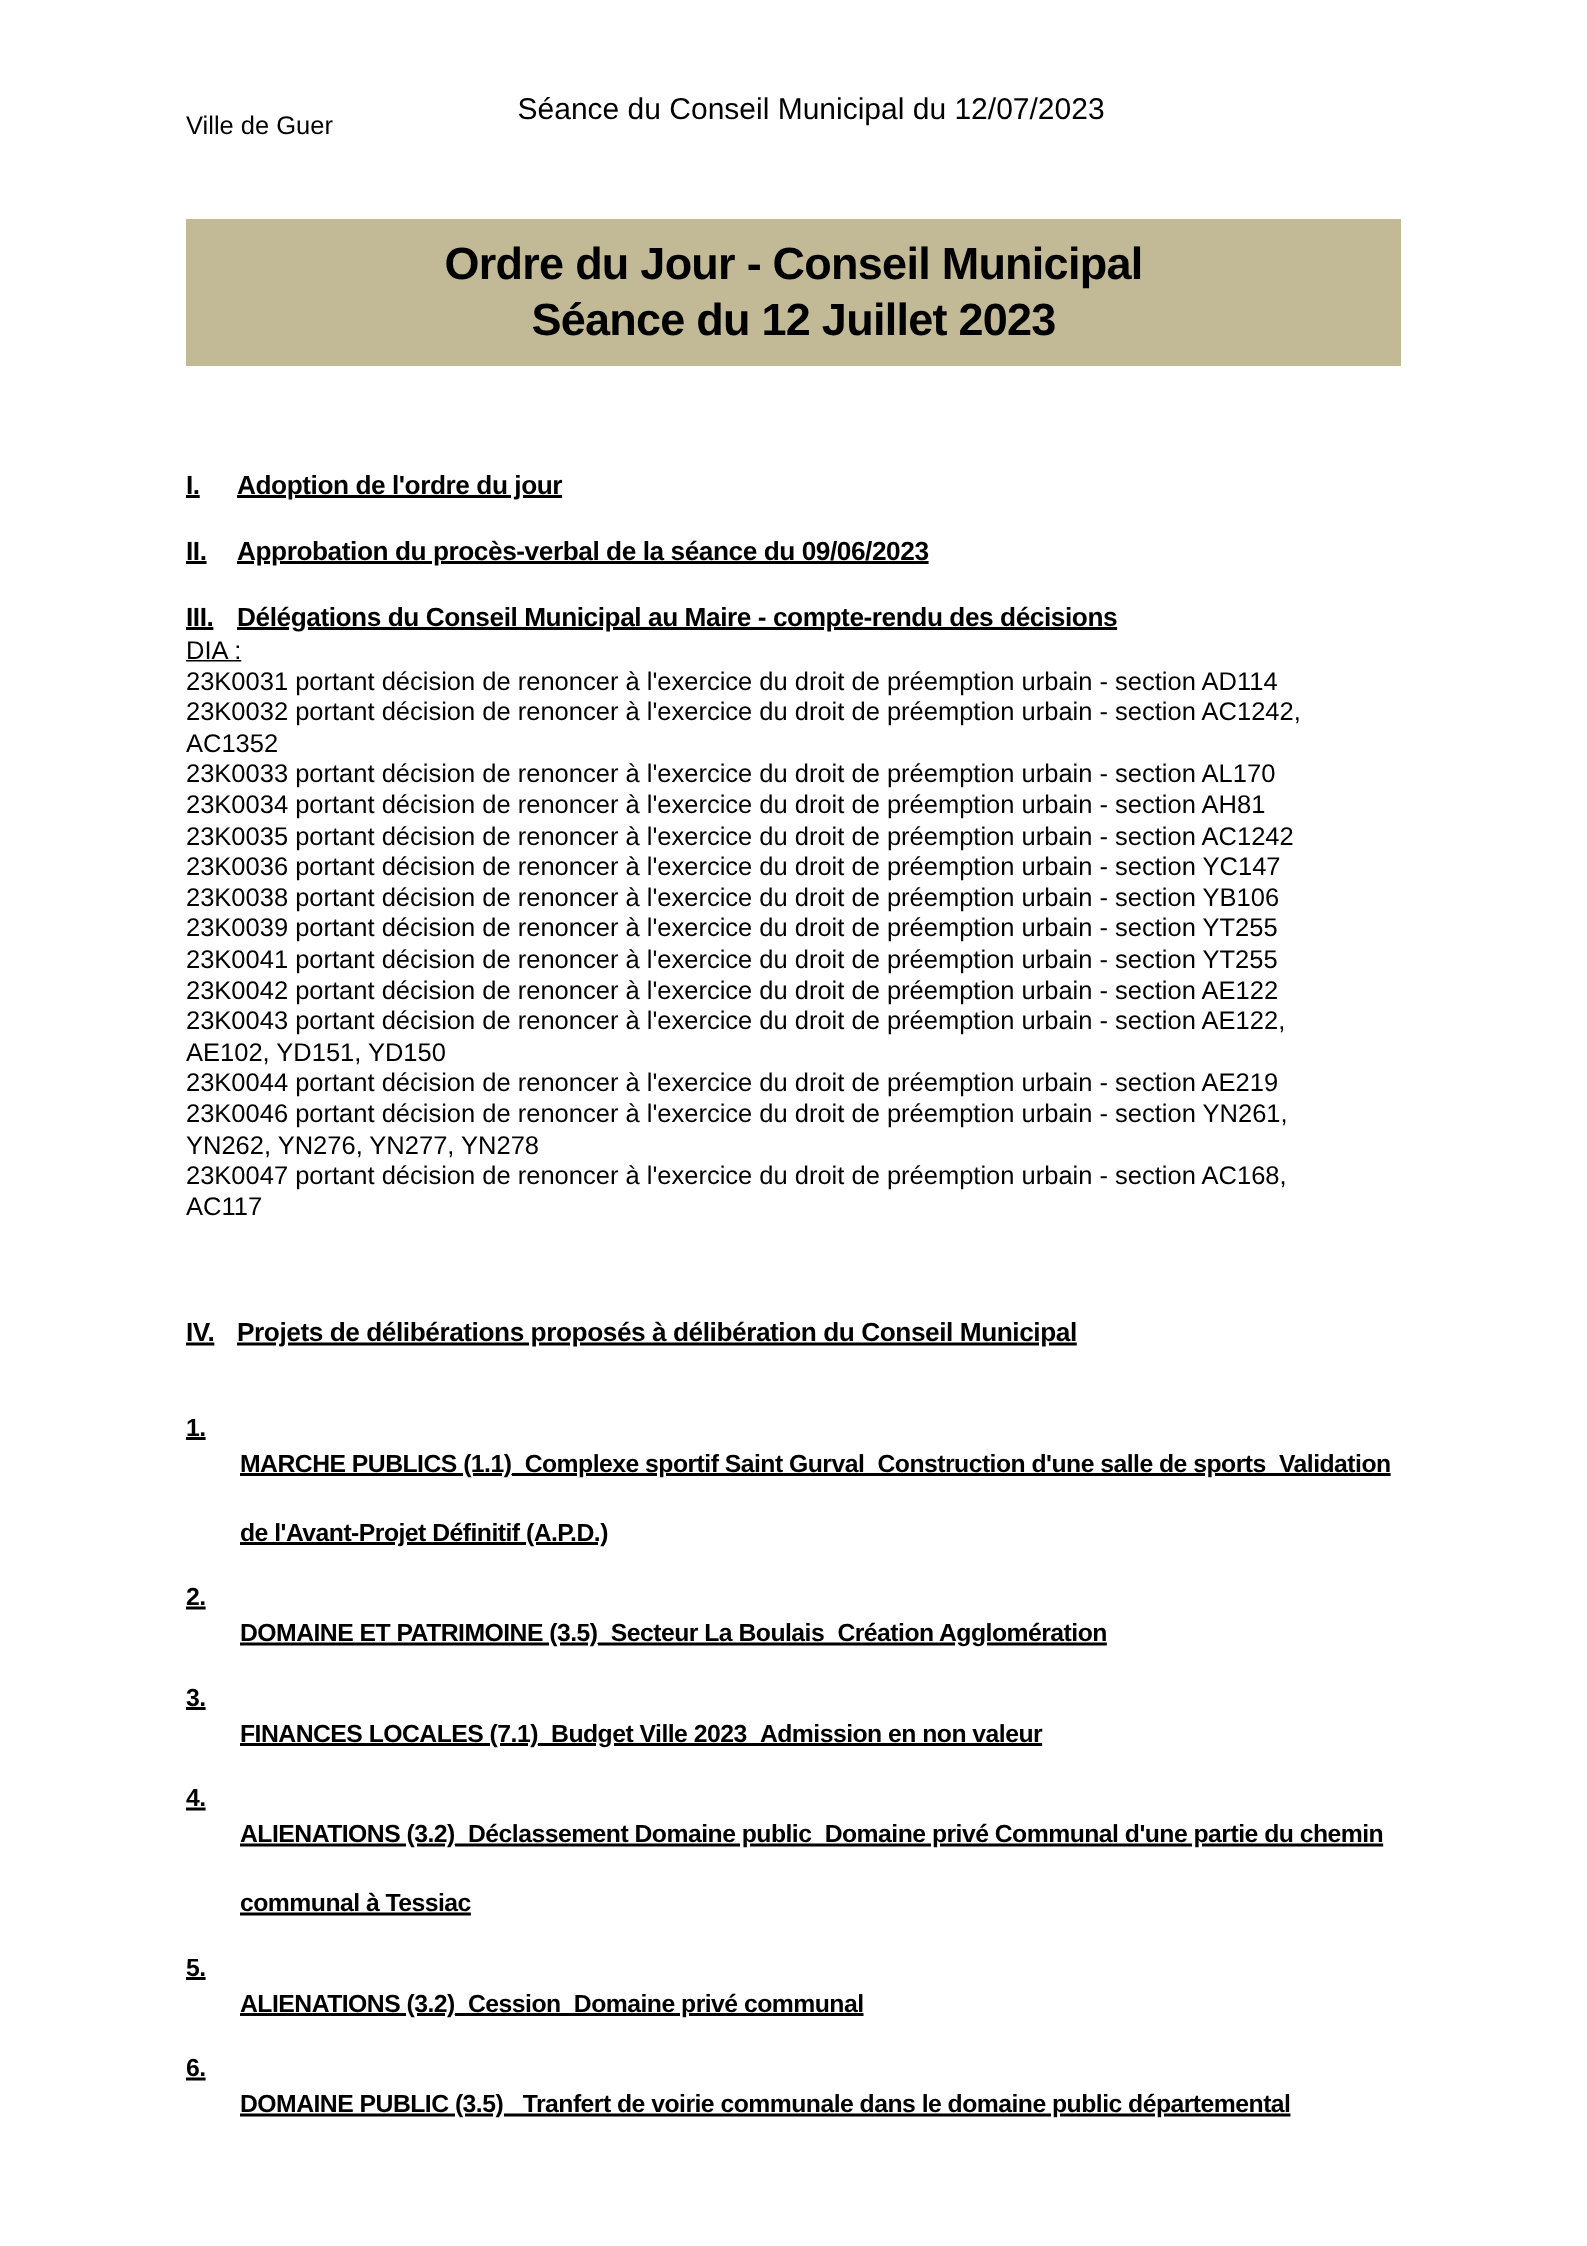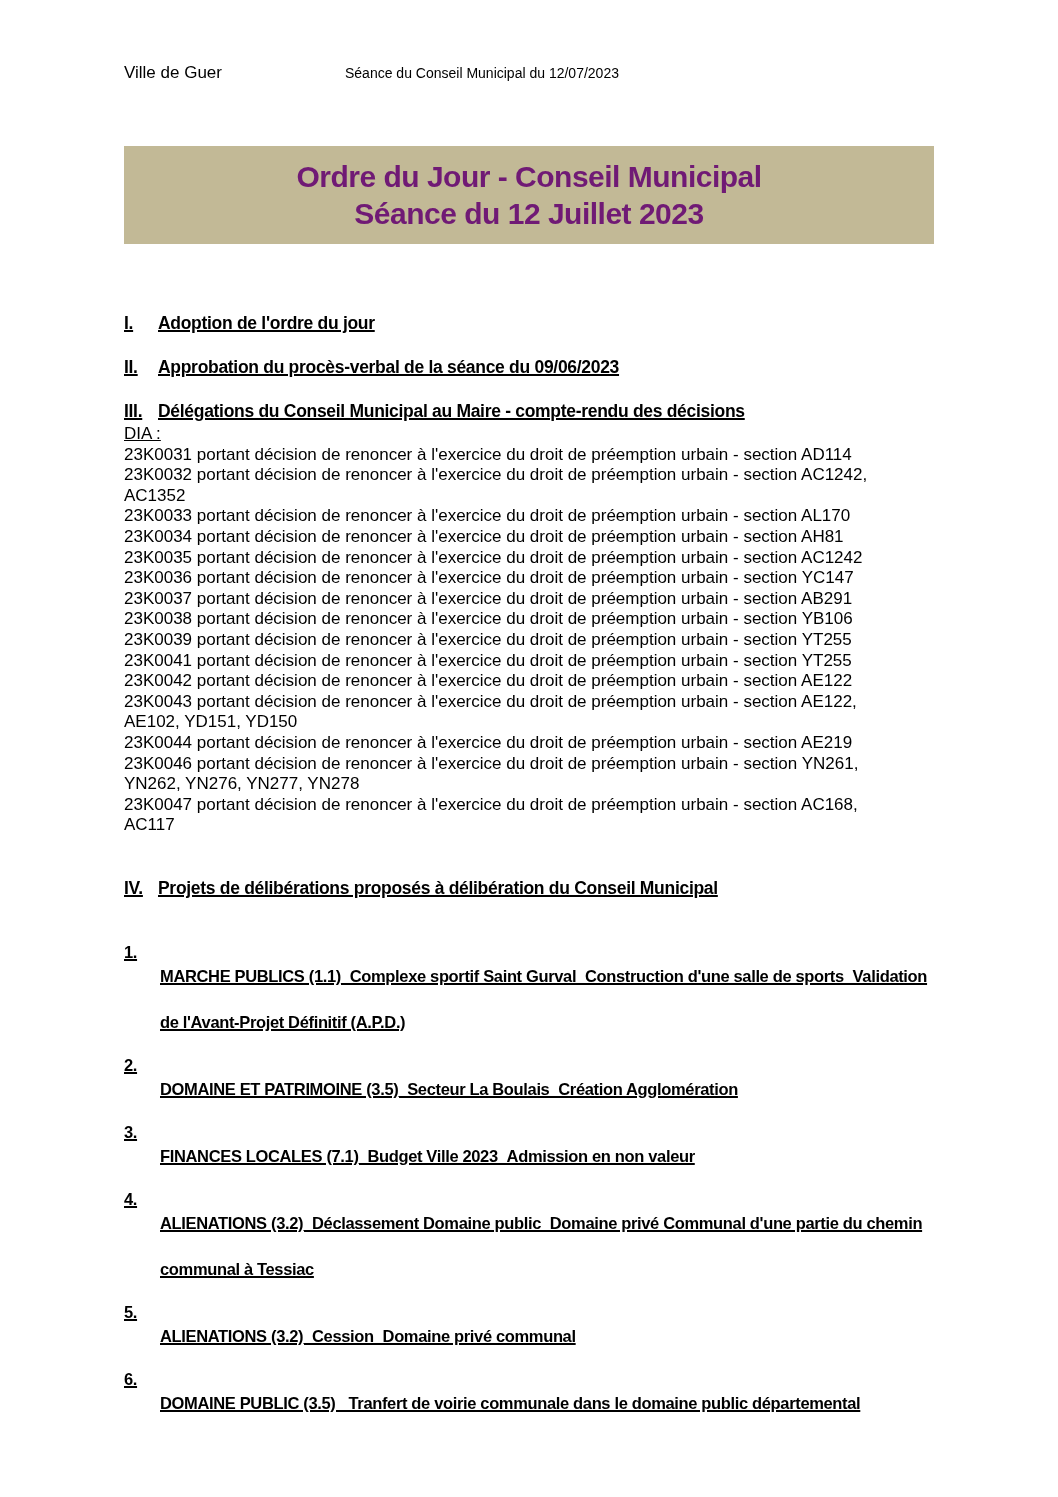--- a/index.html
+++ b/index.html
@@ -6,35 +6,35 @@
   .page{
     position:relative;
     width:1058px;
     height:1497px;
     background:#ffffff;
     font-family:"Liberation Sans",sans-serif;
     color:#000000;
     overflow:hidden;
   }
   .header-left{
-    position:absolute;left:124px;top:63px;
+    position:absolute;left:124px;top:74px;
     font-size:17px;line-height:20px;white-space:nowrap;
   }
   .header-center{
     position:absolute;left:345px;top:63px;
-    font-size:14px;line-height:20px;white-space:nowrap;text-align:center;
+    font-size:20px;line-height:20px;white-space:nowrap;text-align:center;
   }
   .banner{
     position:absolute;left:124px;top:146px;width:810px;height:98px;
     background:#c2b996;
     display:flex;flex-direction:column;align-items:center;justify-content:center;
     gap:3px;
   }
   .banner-line{
-    font-size:30px;font-weight:bold;color:#701a75;
+    font-size:30px;font-weight:bold;color:#000000;
     letter-spacing:-0.5px;white-space:nowrap;line-height:34px;
   }
   .section{
     position:absolute;left:124px;display:flex;
     font-weight:bold;font-size:17.5px;letter-spacing:-0.3px;
     white-space:nowrap;line-height:21px;
   }
   .section .numeral{
     width:34px;flex:none;
     text-decoration:underline;text-decoration-thickness:2px;
@@ -100,21 +100,20 @@
 
   <div class="dia">
     <div class="dia-label">DIA : </div>
     <div class="dia-line">23K0031 portant décision de renoncer à l'exercice du droit de préemption urbain - section AD114</div>
     <div class="dia-line">23K0032 portant décision de renoncer à l'exercice du droit de préemption urbain - section AC1242,</div>
     <div class="dia-line">AC1352</div>
     <div class="dia-line">23K0033 portant décision de renoncer à l'exercice du droit de préemption urbain - section AL170</div>
     <div class="dia-line">23K0034 portant décision de renoncer à l'exercice du droit de préemption urbain - section AH81</div>
     <div class="dia-line">23K0035 portant décision de renoncer à l'exercice du droit de préemption urbain - section AC1242</div>
     <div class="dia-line">23K0036 portant décision de renoncer à l'exercice du droit de préemption urbain - section YC147</div>
-    <div class="dia-line">23K0037 portant décision de renoncer à l'exercice du droit de préemption urbain - section AB291</div>
     <div class="dia-line">23K0038 portant décision de renoncer à l'exercice du droit de préemption urbain - section YB106</div>
     <div class="dia-line">23K0039 portant décision de renoncer à l'exercice du droit de préemption urbain - section YT255</div>
     <div class="dia-line">23K0041 portant décision de renoncer à l'exercice du droit de préemption urbain - section YT255</div>
     <div class="dia-line">23K0042 portant décision de renoncer à l'exercice du droit de préemption urbain - section AE122</div>
     <div class="dia-line">23K0043 portant décision de renoncer à l'exercice du droit de préemption urbain - section AE122,</div>
     <div class="dia-line">AE102, YD151, YD150</div>
     <div class="dia-line">23K0044 portant décision de renoncer à l'exercice du droit de préemption urbain - section AE219</div>
     <div class="dia-line">23K0046 portant décision de renoncer à l'exercice du droit de préemption urbain - section YN261,</div>
     <div class="dia-line">YN262, YN276, YN277, YN278</div>
     <div class="dia-line">23K0047 portant décision de renoncer à l'exercice du droit de préemption urbain - section AC168,</div>

